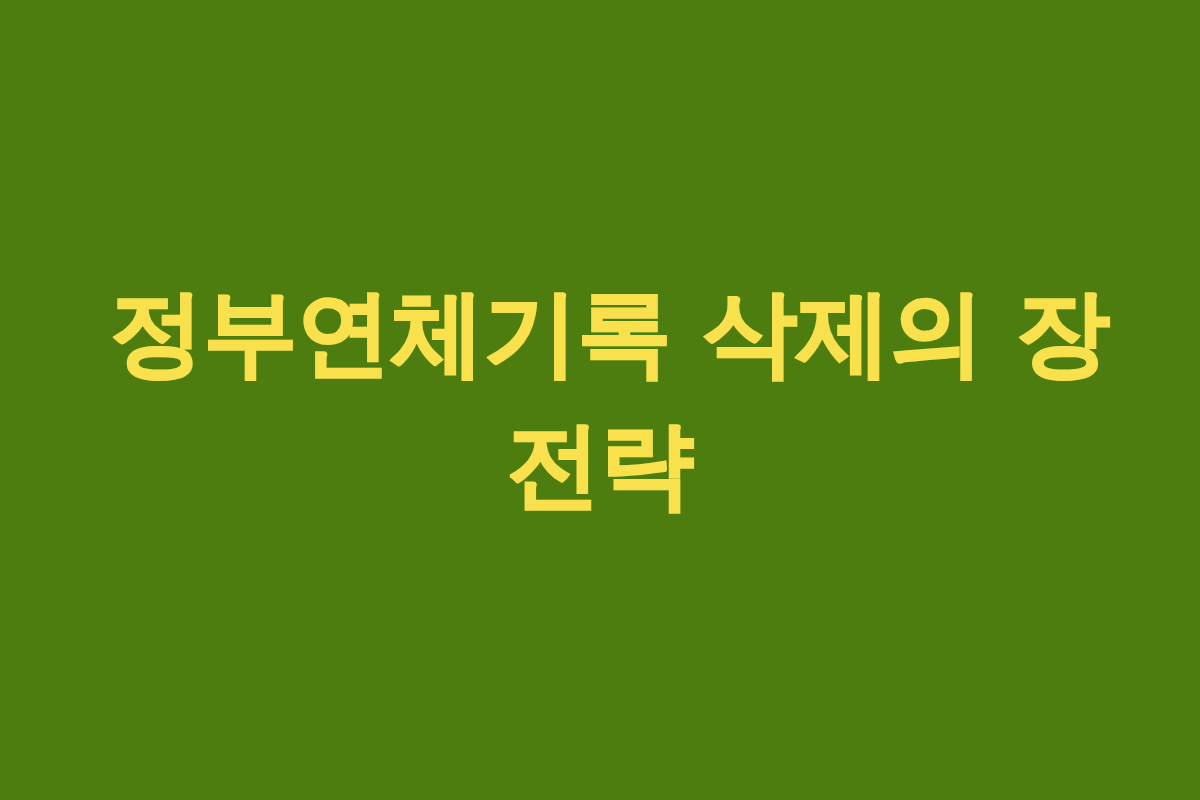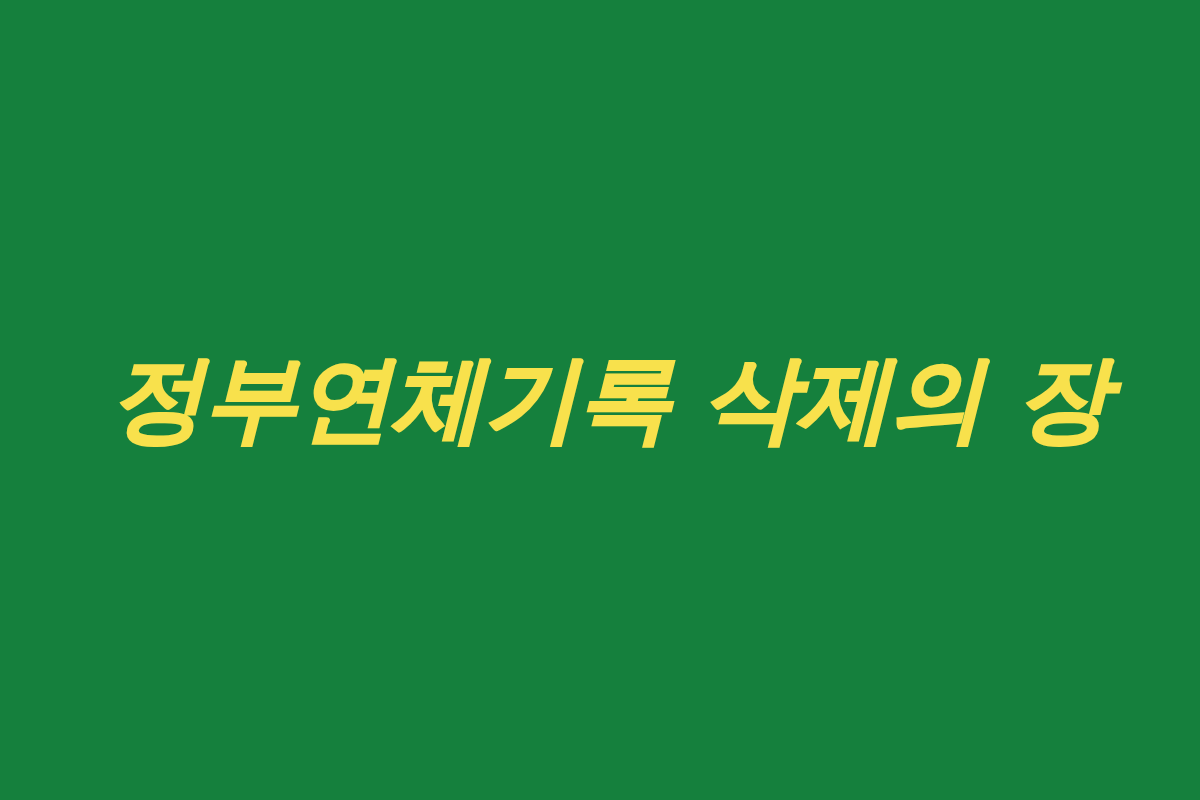--- a/index.html
+++ b/index.html
@@ -44,22 +44,23 @@
     white-space: nowrap;
     
     paint-order: stroke fill;
     -webkit-text-stroke: 2px #F8E14C;
     text-rendering: geometricPrecision;
   }
 </style>
 </head>
 <body style="background: rgb(15, 107, 97);">
 
-<div id="thumbnail-canvas" style="background-color: #15803d; font-style: italic;">
+<div id="thumbnail-canvas" style="background-color: #4d7c0f;">
 
   <div id="title-block">
 
     <span class="title-line" style="color: rgb(248, 225, 76); -webkit-text-stroke-color: rgb(248, 225, 76);">정부연체기록 삭제의 장</span>
 
 
+    <span class="title-line" style="color: rgb(248, 225, 76); -webkit-text-stroke-color: rgb(248, 225, 76);">전략</span>
 
   </div>
 </div>
 
 </body></html>

